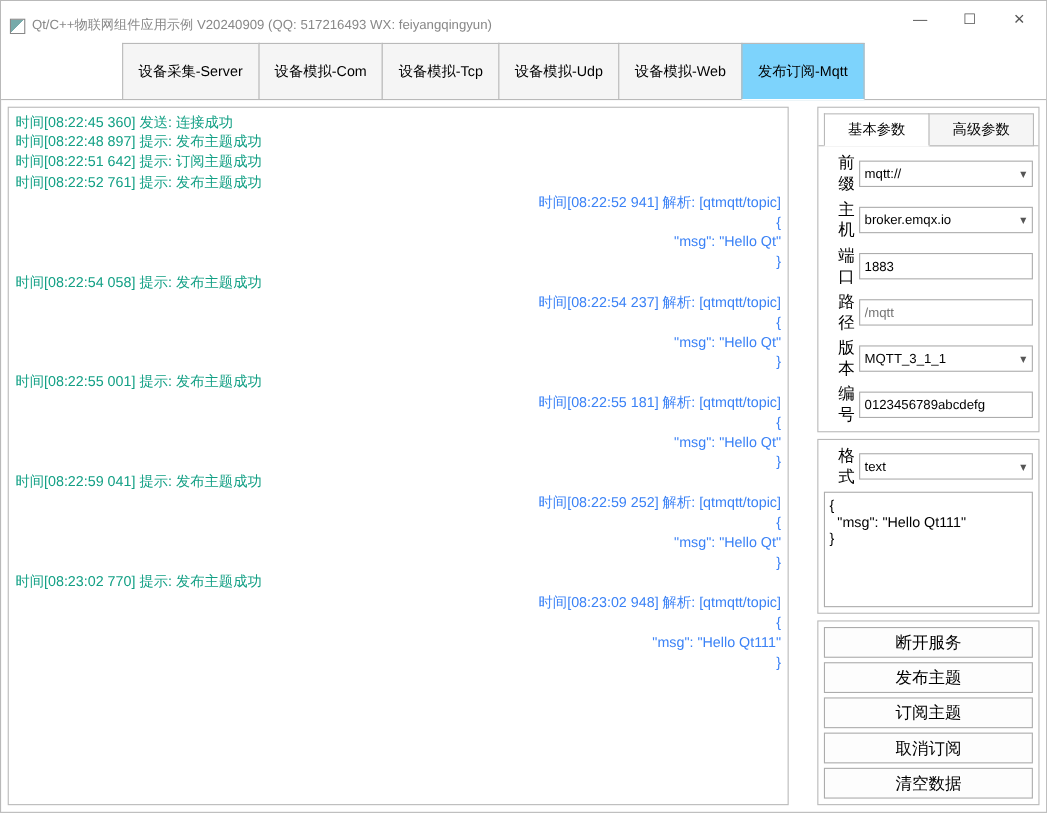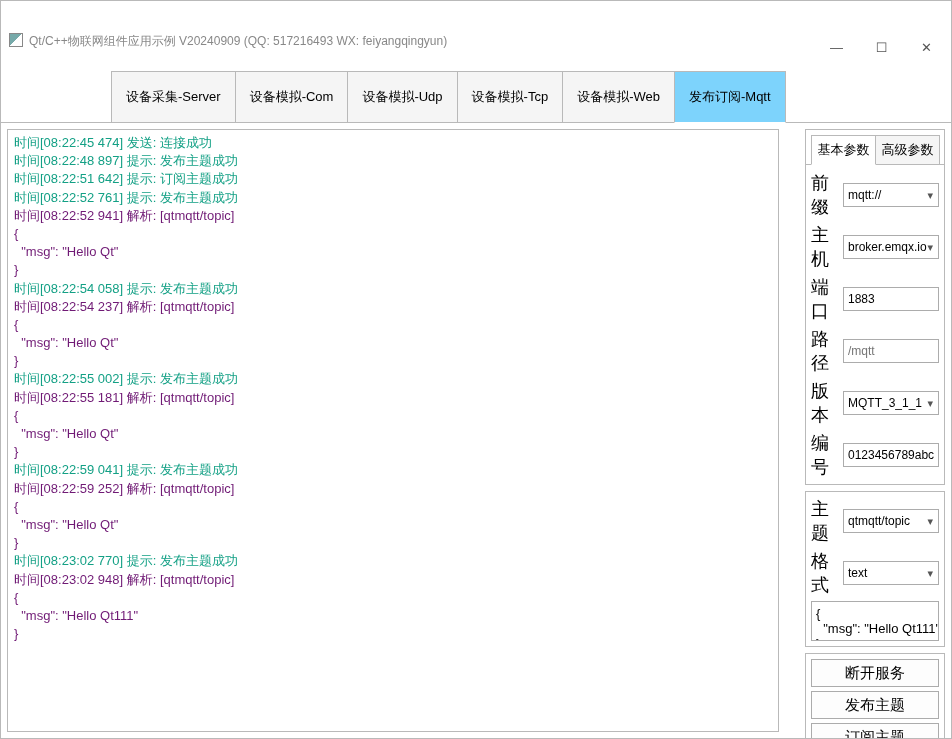--- a/index.html
+++ b/index.html
@@ -15,26 +15,25 @@
   width: 952px;
   height: 739px;
   background: #fff;
   border: 1px solid #b9b9b9;
   display: flex;
   flex-direction: column;
 }
 .titlebar {
   height: 30px;
   display: flex;
-  align-items: flex-start;
+  align-items: flex-end;
   padding: 0 2px 0 8px;
   background: #fff;
   color: #888;
   font-size: 12px;
-  margin-top: 32px;
 }
 .titlebar-icon {
   width: 14px; height: 14px;
   border: 1px solid #888;
   margin-right: 6px;
   background: linear-gradient(135deg,#7aa 50%,#fff 50%);
 }
 .titlebar-text { flex: 1; }
 .win-btns { display: flex; }
 .win-btn {
@@ -78,24 +77,24 @@
   flex: 1;
   border: 1px solid #b9b9b9;
   background: #fff;
   padding: 4px 6px;
   overflow: auto;
   font-size: 13px;
   line-height: 1.4;
 }
 .log-line { white-space: pre; font-family: "Microsoft YaHei", sans-serif; }
 .c-teal { color: #13a085; }
-.c-purple { color: #701a75; }
+.c-purple { color: #3b82f6; text-align: right; }
 
 .right-col {
-  width: 140px;
+  width: 202px;
   display: flex;
   flex-direction: column;
   gap: 6px;
   margin-left: 20px;
 }
 .group {
   border: 1px solid #b9b9b9;
   padding: 5px;
   background: #fff;
 }
@@ -123,22 +122,23 @@
 .subtab-wrap .subtab.active { position:relative; z-index:1; }
 
 .form-row {
   display: flex;
   align-items: center;
   margin-bottom: 4px;
   gap: 4px;
 }
 .form-row label {
   width: 28px;
-  font-size: 18px;
+  font-size: 15px;
   flex-shrink: 0;
+  text-align: right;
 }
 .form-row .ctrl {
   flex: 1;
   height: 24px;
   border: 1px solid #acacac;
   background: #fff;
   padding: 0 4px;
   font-size: 12px;
   font-family: inherit;
   display:flex;
@@ -201,43 +201,43 @@
     <div class="win-btns">
       <div class="win-btn">—</div>
       <div class="win-btn">☐</div>
       <div class="win-btn">✕</div>
     </div>
   </div>
 
   <div class="tabbar-top" id="main-tabbar">
       <div class="tab-top">设备采集-Server</div>
       <div class="tab-top">设备模拟-Com</div>
+      <div class="tab-top">设备模拟-Tcp</div>
       <div class="tab-top">设备模拟-Udp</div>
-      <div class="tab-top">设备模拟-Tcp</div>
       <div class="tab-top">设备模拟-Web</div>
       <div class="tab-top active">发布订阅-Mqtt</div>
     </div>
 
   <div class="content">
 
     <div class="log-panel" id="log-panel">
-        <div class="log-line c-teal">时间[08:22:45 474] 发送: 连接成功</div>
+        <div class="log-line c-teal">时间[08:22:45 360] 发送: 连接成功</div>
         <div class="log-line c-teal">时间[08:22:48 897] 提示: 发布主题成功</div>
         <div class="log-line c-teal">时间[08:22:51 642] 提示: 订阅主题成功</div>
         <div class="log-line c-teal">时间[08:22:52 761] 提示: 发布主题成功</div>
         <div class="log-line c-purple">时间[08:22:52 941] 解析: [qtmqtt/topic]</div>
         <div class="log-line c-purple">{</div>
         <div class="log-line c-purple">  "msg": "Hello Qt"</div>
         <div class="log-line c-purple">}</div>
         <div class="log-line c-teal">时间[08:22:54 058] 提示: 发布主题成功</div>
         <div class="log-line c-purple">时间[08:22:54 237] 解析: [qtmqtt/topic]</div>
         <div class="log-line c-purple">{</div>
         <div class="log-line c-purple">  "msg": "Hello Qt"</div>
         <div class="log-line c-purple">}</div>
-        <div class="log-line c-teal">时间[08:22:55 002] 提示: 发布主题成功</div>
+        <div class="log-line c-teal">时间[08:22:55 001] 提示: 发布主题成功</div>
         <div class="log-line c-purple">时间[08:22:55 181] 解析: [qtmqtt/topic]</div>
         <div class="log-line c-purple">{</div>
         <div class="log-line c-purple">  "msg": "Hello Qt"</div>
         <div class="log-line c-purple">}</div>
         <div class="log-line c-teal">时间[08:22:59 041] 提示: 发布主题成功</div>
         <div class="log-line c-purple">时间[08:22:59 252] 解析: [qtmqtt/topic]</div>
         <div class="log-line c-purple">{</div>
         <div class="log-line c-purple">  "msg": "Hello Qt"</div>
         <div class="log-line c-purple">}</div>
         <div class="log-line c-teal">时间[08:23:02 770] 提示: 发布主题成功</div>
@@ -287,26 +287,20 @@
         </div>
         <div class="form-row" style="margin-bottom:0">
           <label>编号</label>
           <div class="ctrl">
               <input value="0123456789abcdefg" style="">
             </div>
         </div>
       </div>
 
       <div class="group" style="flex:1;display:flex;flex-direction:column;">
-        <div class="form-row">
-          <label>主题</label>
-          <div class="ctrl combo">
-              <input value="qtmqtt/topic" style="">
-            </div>
-        </div>
         <div class="form-row">
           <label>格式</label>
           <div class="ctrl combo">
               <input value="text" style="">
             </div>
         </div>
         <textarea class="textarea" style="flex: 1 1 0%;">{
   "msg": "Hello Qt111"
 }</textarea>
       </div>

